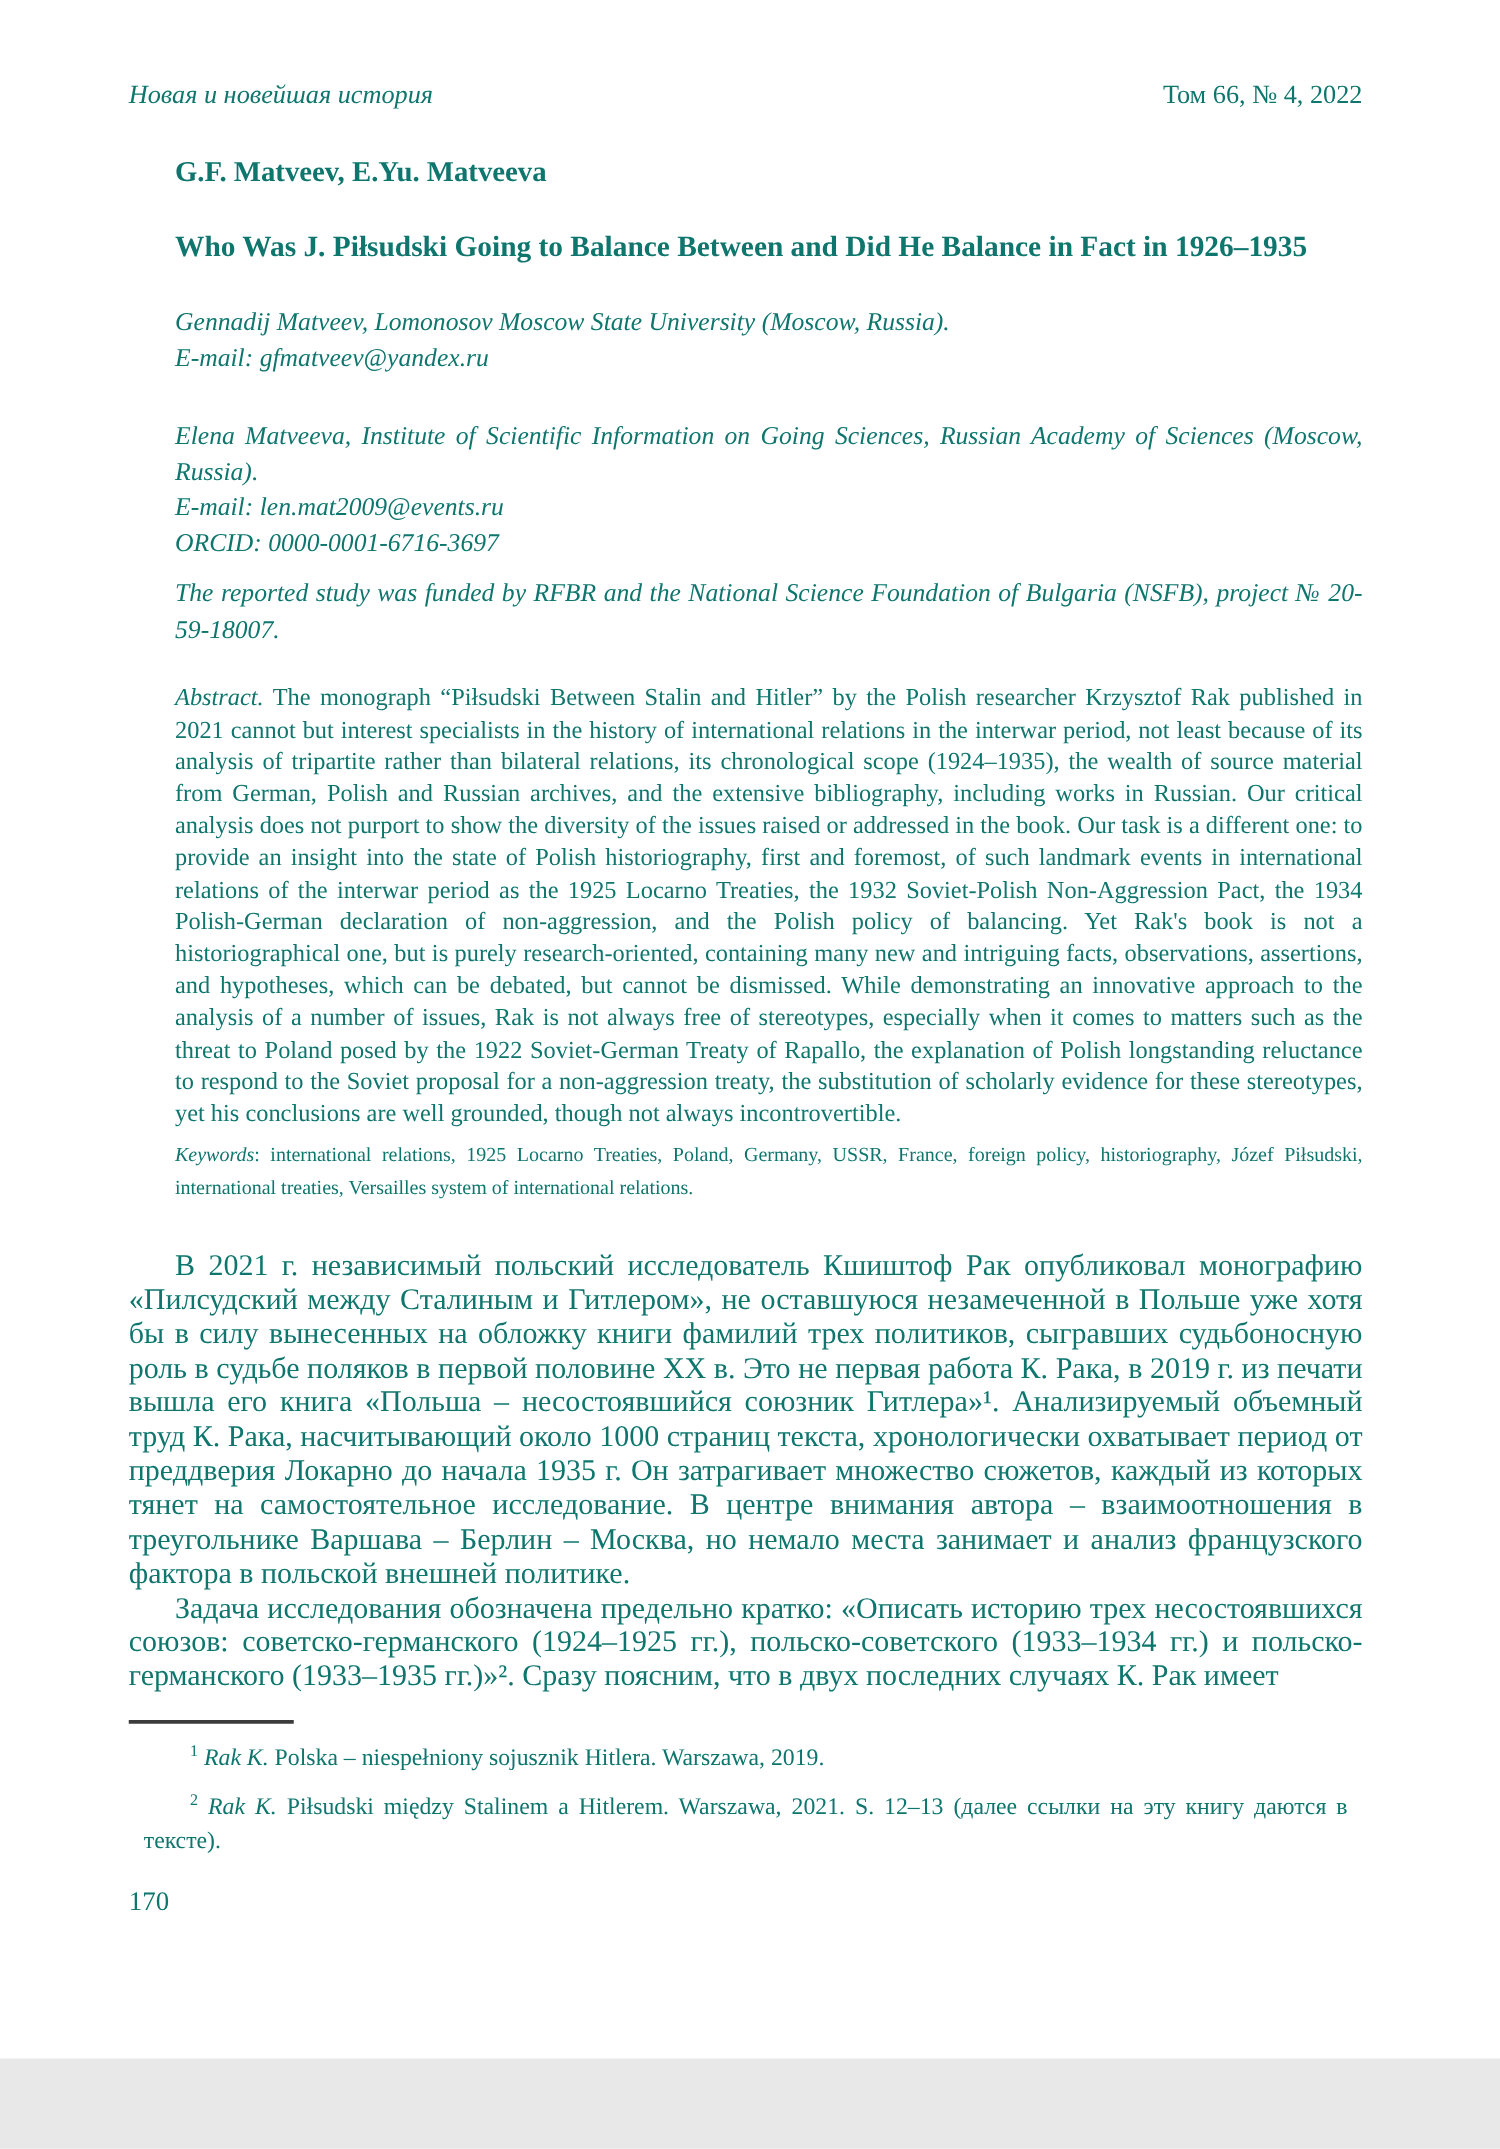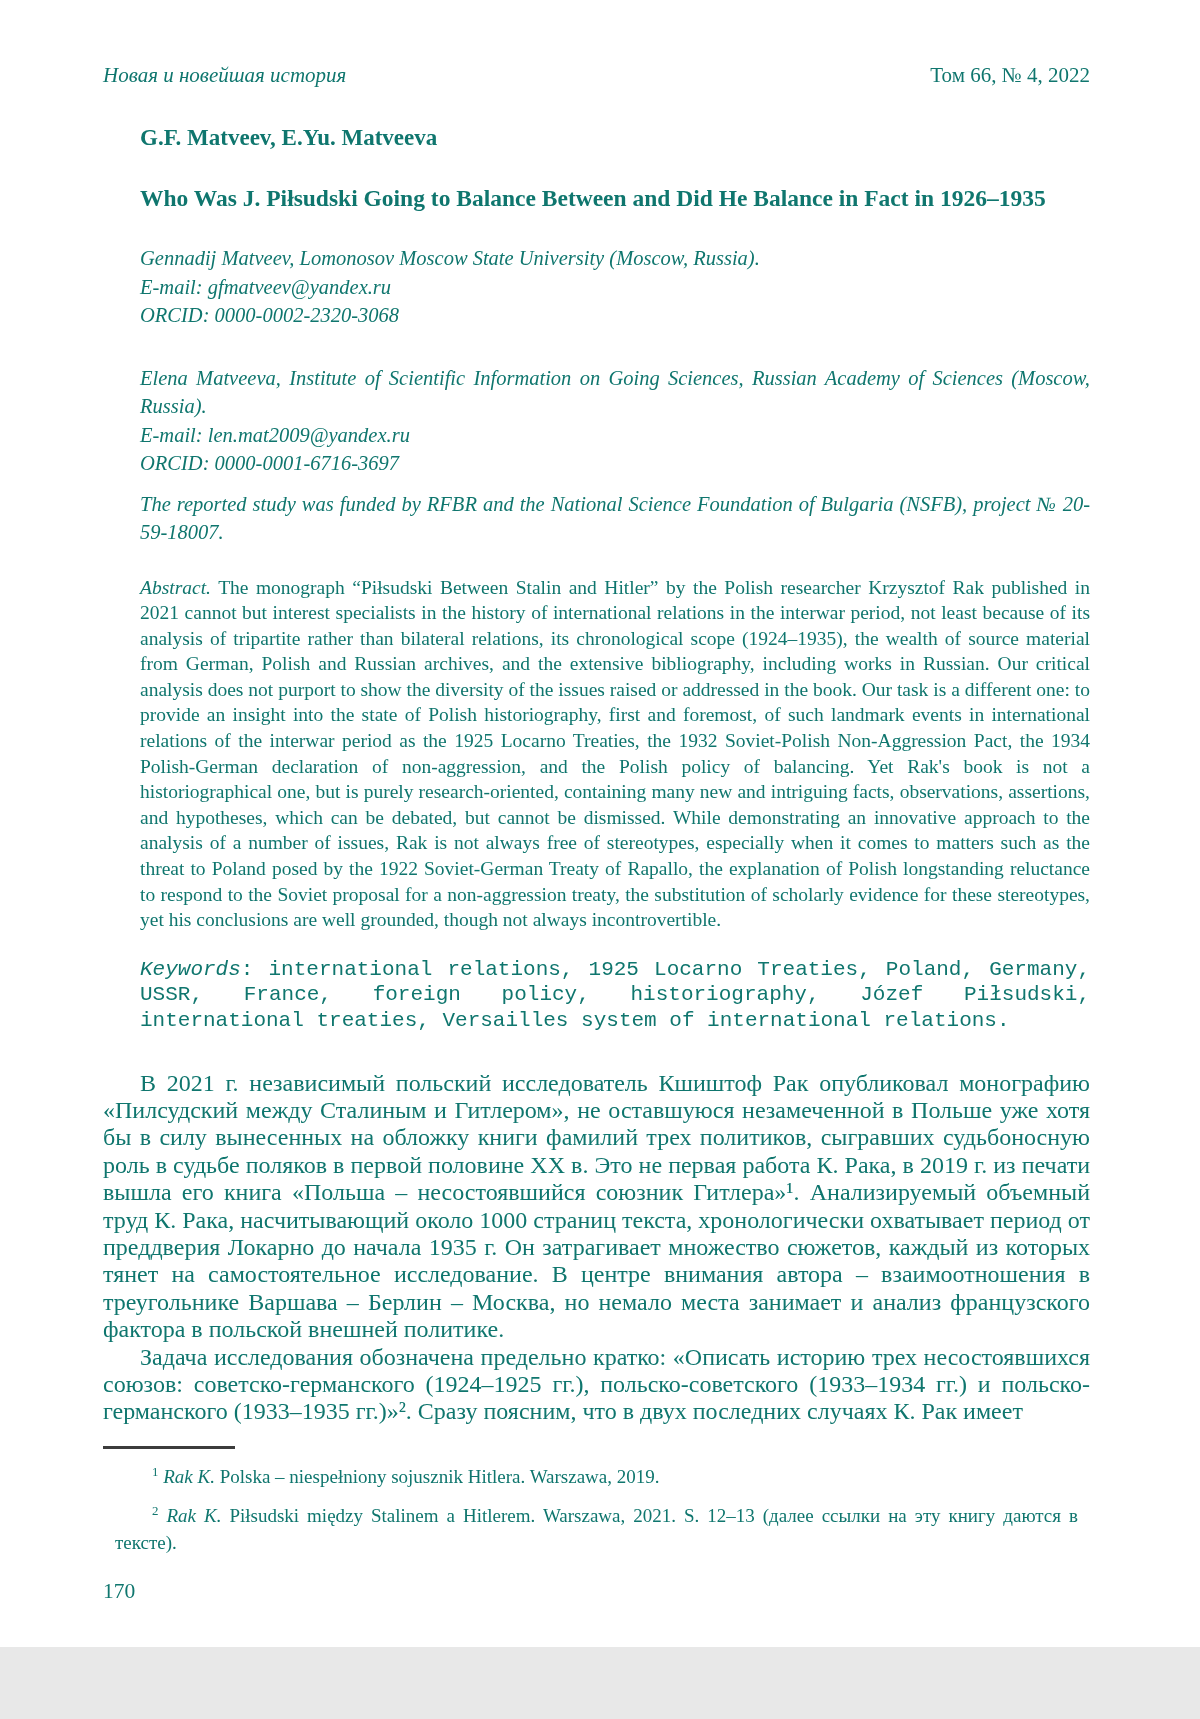--- a/index.html
+++ b/index.html
@@ -52,25 +52,24 @@
   }
   .funding { margin: 12px 0 0 37px; }
 
   .abstract {
     margin: 28px 0 0 37px;
     font-size: 19.5px;
     line-height: 25.6px;
     text-align: justify;
   }
   .keywords {
-    margin: 24px 0 0 37px;
-    font-size: 21px;
+    margin: 8px 0 0 37px;
+    font-size: 16px;
     line-height: 25.6px;
     text-align: justify;
-    font-family: Liberation Mono, monospace;
   }
   .i { font-style: italic; }
 
   .body-text {
     margin-top: 36px;
     font-size: 24px;
     line-height: 27.4px;
     text-align: justify;
     hyphens: auto;
     -webkit-hyphens: auto;
@@ -113,26 +112,25 @@
     <span class="issue">Том 66, № 4, 2022</span>
   </div>
 
   <p class="authors">G.F. Matveev, E.Yu. Matveeva</p>
 
   <h1 class="title">Who Was J. Piłsudski Going to Balance Between and Did He Balance in Fact in 1926–1935</h1>
 
   <div class="affil">
     <p>Gennadij Matveev, Lomonosov Moscow State University (Moscow, Russia).</p>
     <p>E-mail: gfmatveev@yandex.ru</p>
-    <p>ORCID: 0000-0002-2320-3068</p>
   </div>
 
   <div class="affil">
     <p>Elena Matveeva, Institute of Scientific Information on Going Sciences, Russian Academy of Sciences (Moscow, Russia).</p>
-    <p>E-mail: len.mat2009@yandex.ru</p>
+    <p>E-mail: len.mat2009@events.ru</p>
     <p>ORCID: 0000-0001-6716-3697</p>
   </div>
 
   <p class="funding">The reported study was funded by RFBR and the National Science Foundation of Bulgaria (NSFB), project № 20-59-18007.</p>
 
   <p class="abstract"><span class="i">Abstract.</span> <span>The monograph “Piłsudski Between Stalin and Hitler” by the Polish researcher Krzysztof Rak published in 2021 cannot but interest specialists in the history of international relations in the interwar period, not least because of its analysis of tripartite rather than bilateral relations, its chronological scope (1924–1935), the wealth of source material from German, Polish and Russian archives, and the extensive bibliography, including works in Russian. Our critical analysis does not purport to show the diversity of the issues raised or addressed in the book. Our task is a different one: to provide an insight into the state of Polish historiography, first and foremost, of such landmark events in international relations of the interwar period as the 1925 Locarno Treaties, the 1932 Soviet-Polish Non-Aggression Pact, the 1934 Polish-German declaration of non-aggression, and the Polish policy of balancing. Yet Rak's book is not a historiographical one, but is purely research-oriented, containing many new and intriguing facts, observations, assertions, and hypotheses, which can be debated, but cannot be dismissed. While demonstrating an innovative approach to the analysis of a number of issues, Rak is not always free of stereotypes, especially when it comes to matters such as the threat to Poland posed by the 1922 Soviet-German Treaty of Rapallo, the explanation of Polish longstanding reluctance to respond to the Soviet proposal for a non-aggression treaty, the substitution of scholarly evidence for these stereotypes, yet his conclusions are well grounded, though not always incontrovertible.</span></p>
 
   <p class="keywords"><span class="i">Keywords</span><span>: international relations, 1925 Locarno Treaties, Poland, Germany, USSR, France, foreign policy, historiography, Józef Piłsudski, international treaties, Versailles system of international relations.</span></p>
 
   <div class="body-text" lang="ru">

